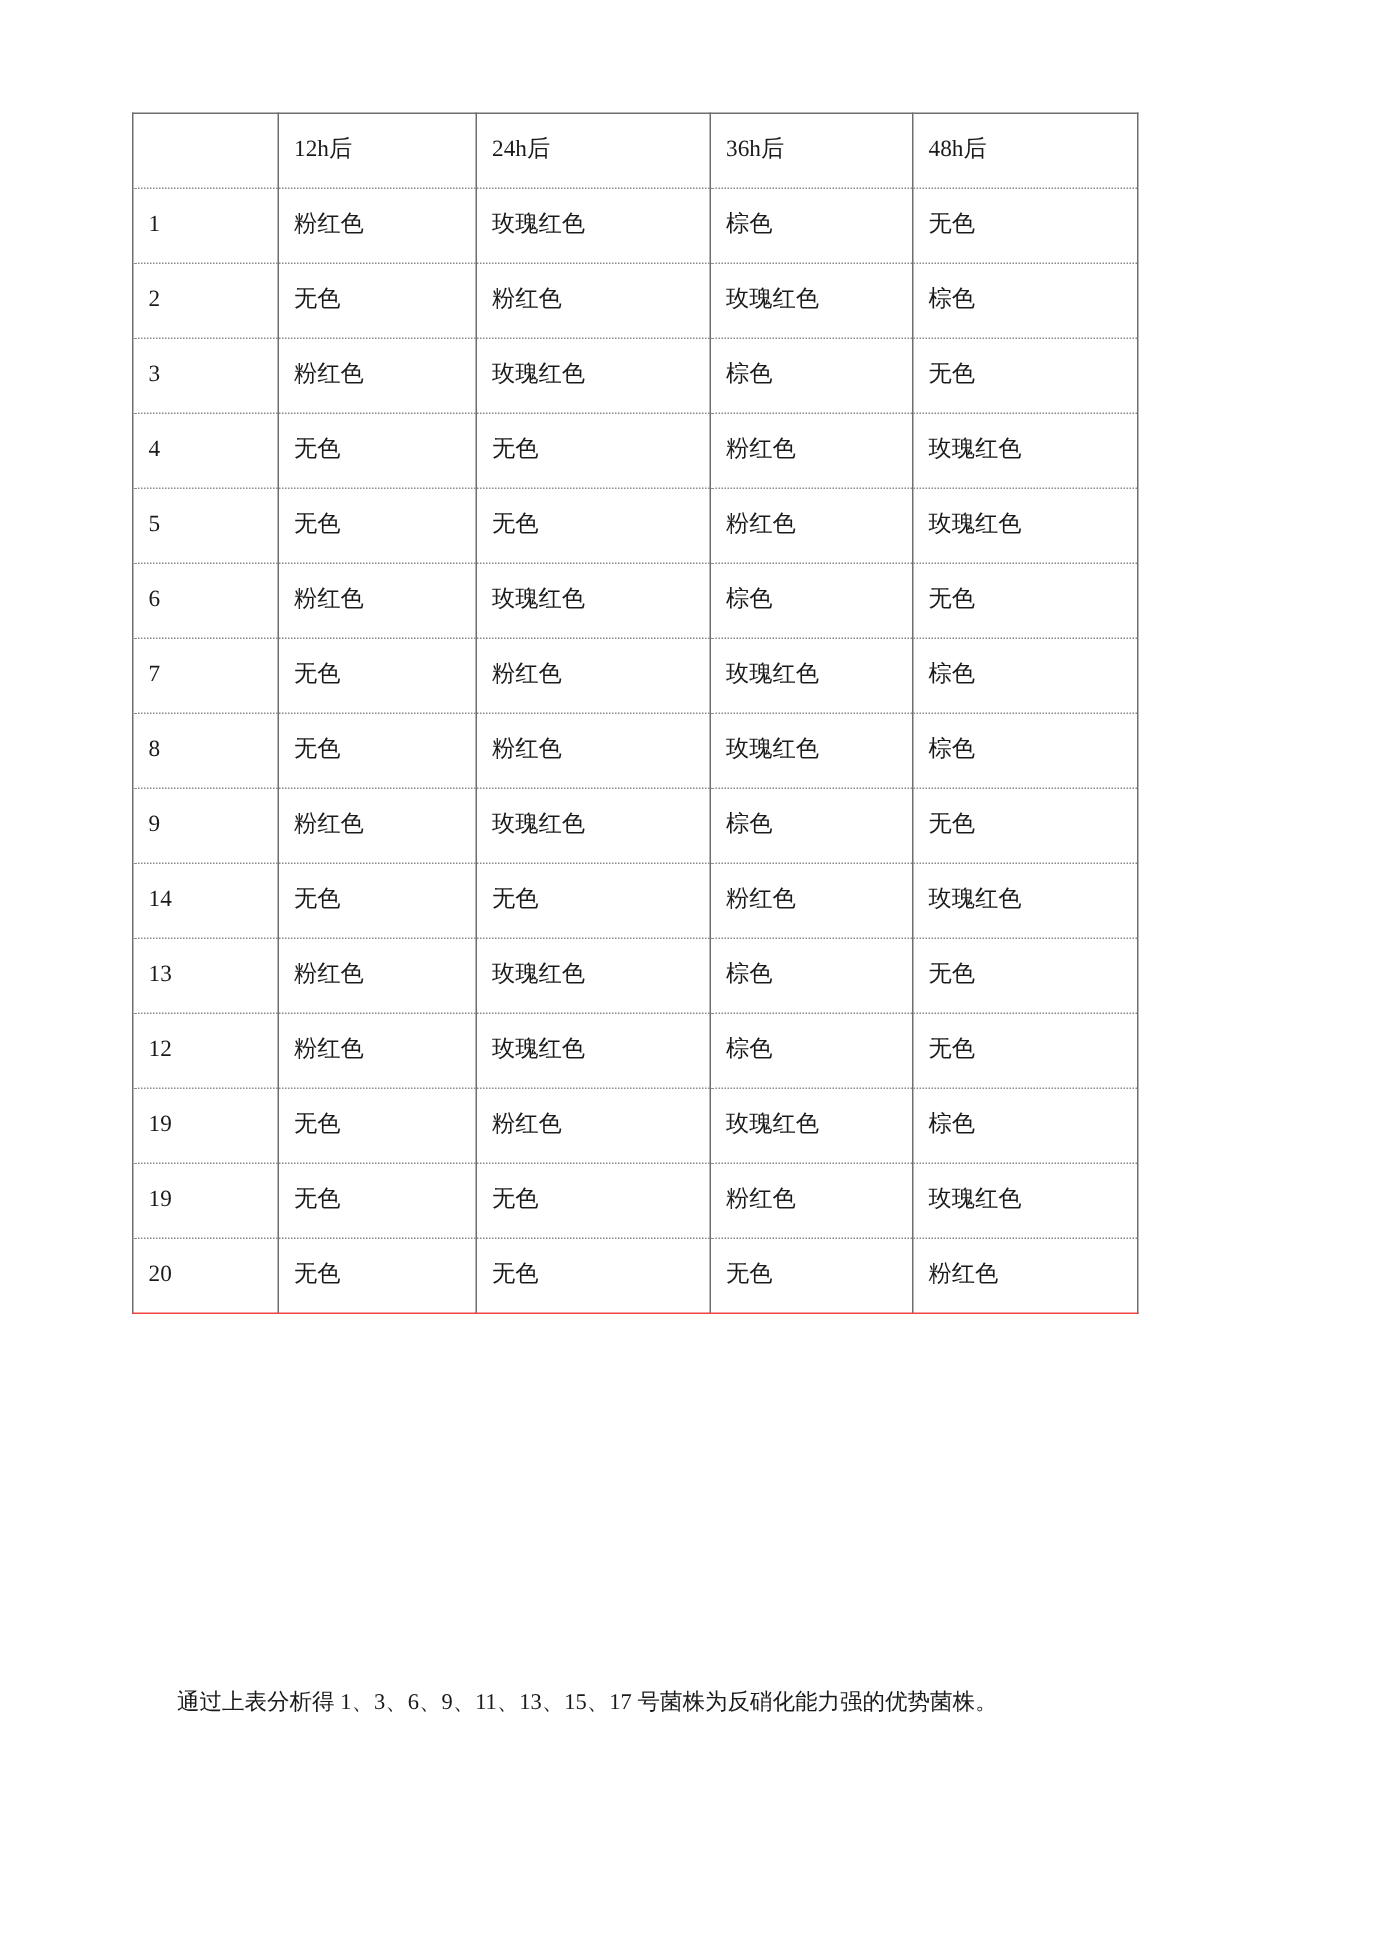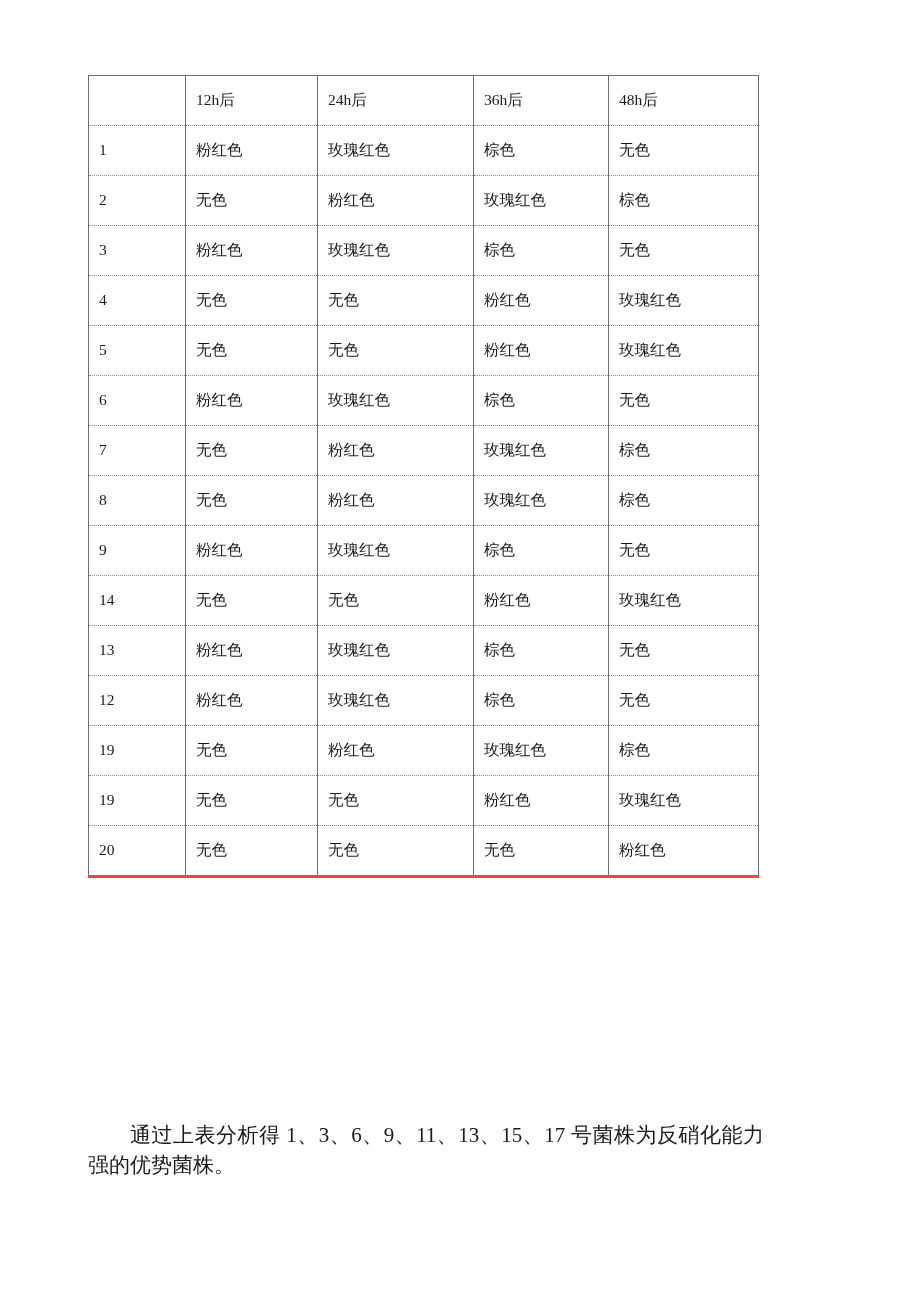--- a/index.html
+++ b/index.html
@@ -45,38 +45,38 @@
     line-height: 1.2;
     white-space: nowrap;
     border-top: 1px dotted #8a8a8a;
     border-bottom: 1px dotted #8a8a8a;
     border-left: 1px solid #6e6e6e;
     border-right: 1px solid #6e6e6e;
     background: #ffffff;
   }
   
   table.data tr.head td { border-top: 1px solid #6e6e6e; }
-  table.data tr.last td { border-bottom: 3px solid #ef4444; }
+  table.data tr.last td { border-bottom: 1px solid #ef4444; }
 
   
   table.data tr.head td { font-size: 15.5px; }
 
   
   td.no-left-border { border-left: none; padding-left: 22px; font-family: Liberation Serif, serif; }
 
   
   td.idx { padding-left: 9px; }
 
   
   .caption {
     position: absolute;
     left: 88px;
     top: 1120px;
     width: 676px;
-    font-size: 21px;
+    font-size: 15px;
     line-height: 30px;
     text-indent: 2em;
     text-align: justify;
     color: #1a1a1a;
     font-family: "Liberation Serif", "DejaVu Serif", serif;
   }
 </style>
 </head>
 <body>
 

